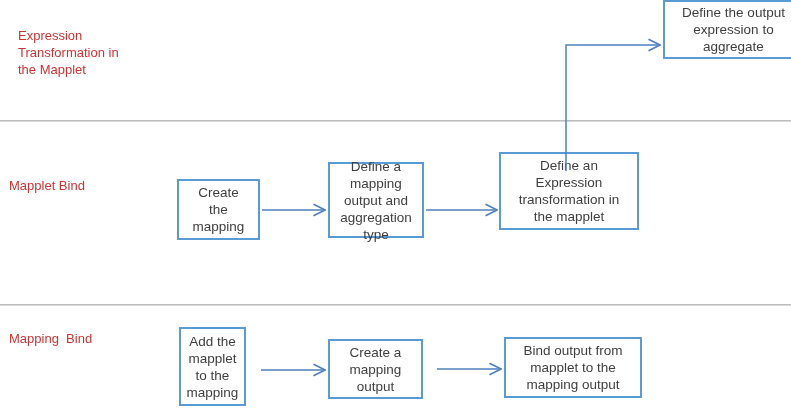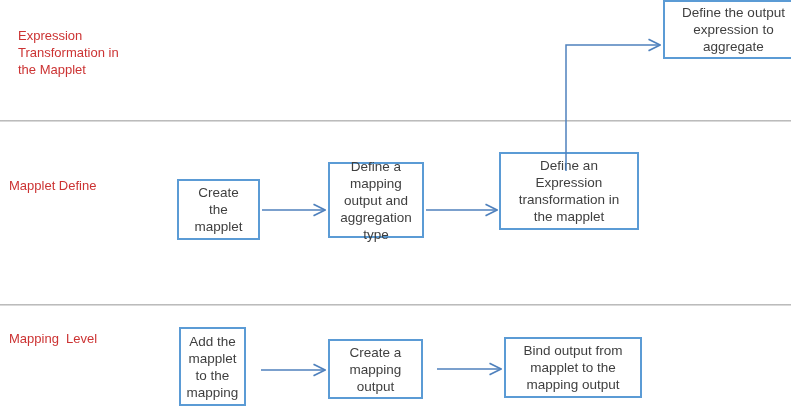--- a/index.html
+++ b/index.html
@@ -68,29 +68,29 @@
 <body>
 
 <div class="canvas">
 
   <div class="divider" style="top:120px"></div>
   <div class="divider" style="top:304px"></div>
 
   <div class="lane-label" style="left:18px; top:27px; width:130px">Expression
 Transformation in
 the Mapplet</div>
-  <div class="lane-label" style="left:9px; top:177px">Mapplet Define</div>
-  <div class="lane-label" style="left:9px; top:330px">Mapping  Level</div>
+  <div class="lane-label" style="left:9px; top:177px">Mapplet Bind</div>
+  <div class="lane-label" style="left:9px; top:330px">Mapping  Bind</div>
 
   <div class="node" style="left:663px; top:0; width:141px; height:59px">Define the output
 expression to
 aggregate</div>
   <div class="node" style="left:177px; top:179px; width:83px; height:61px">Create
 the
-mapplet</div>
+mapping</div>
   <div class="node" style="left:328px; top:162px; width:96px; height:76px">Define a
 mapping
 output and
 aggregation
 type</div>
   <div class="node" style="left:499px; top:152px; width:140px; height:78px">Define an
 Expression
 transformation in
 the mapplet</div>
   <div class="node" style="left:179px; top:327px; width:67px; height:79px">Add the

